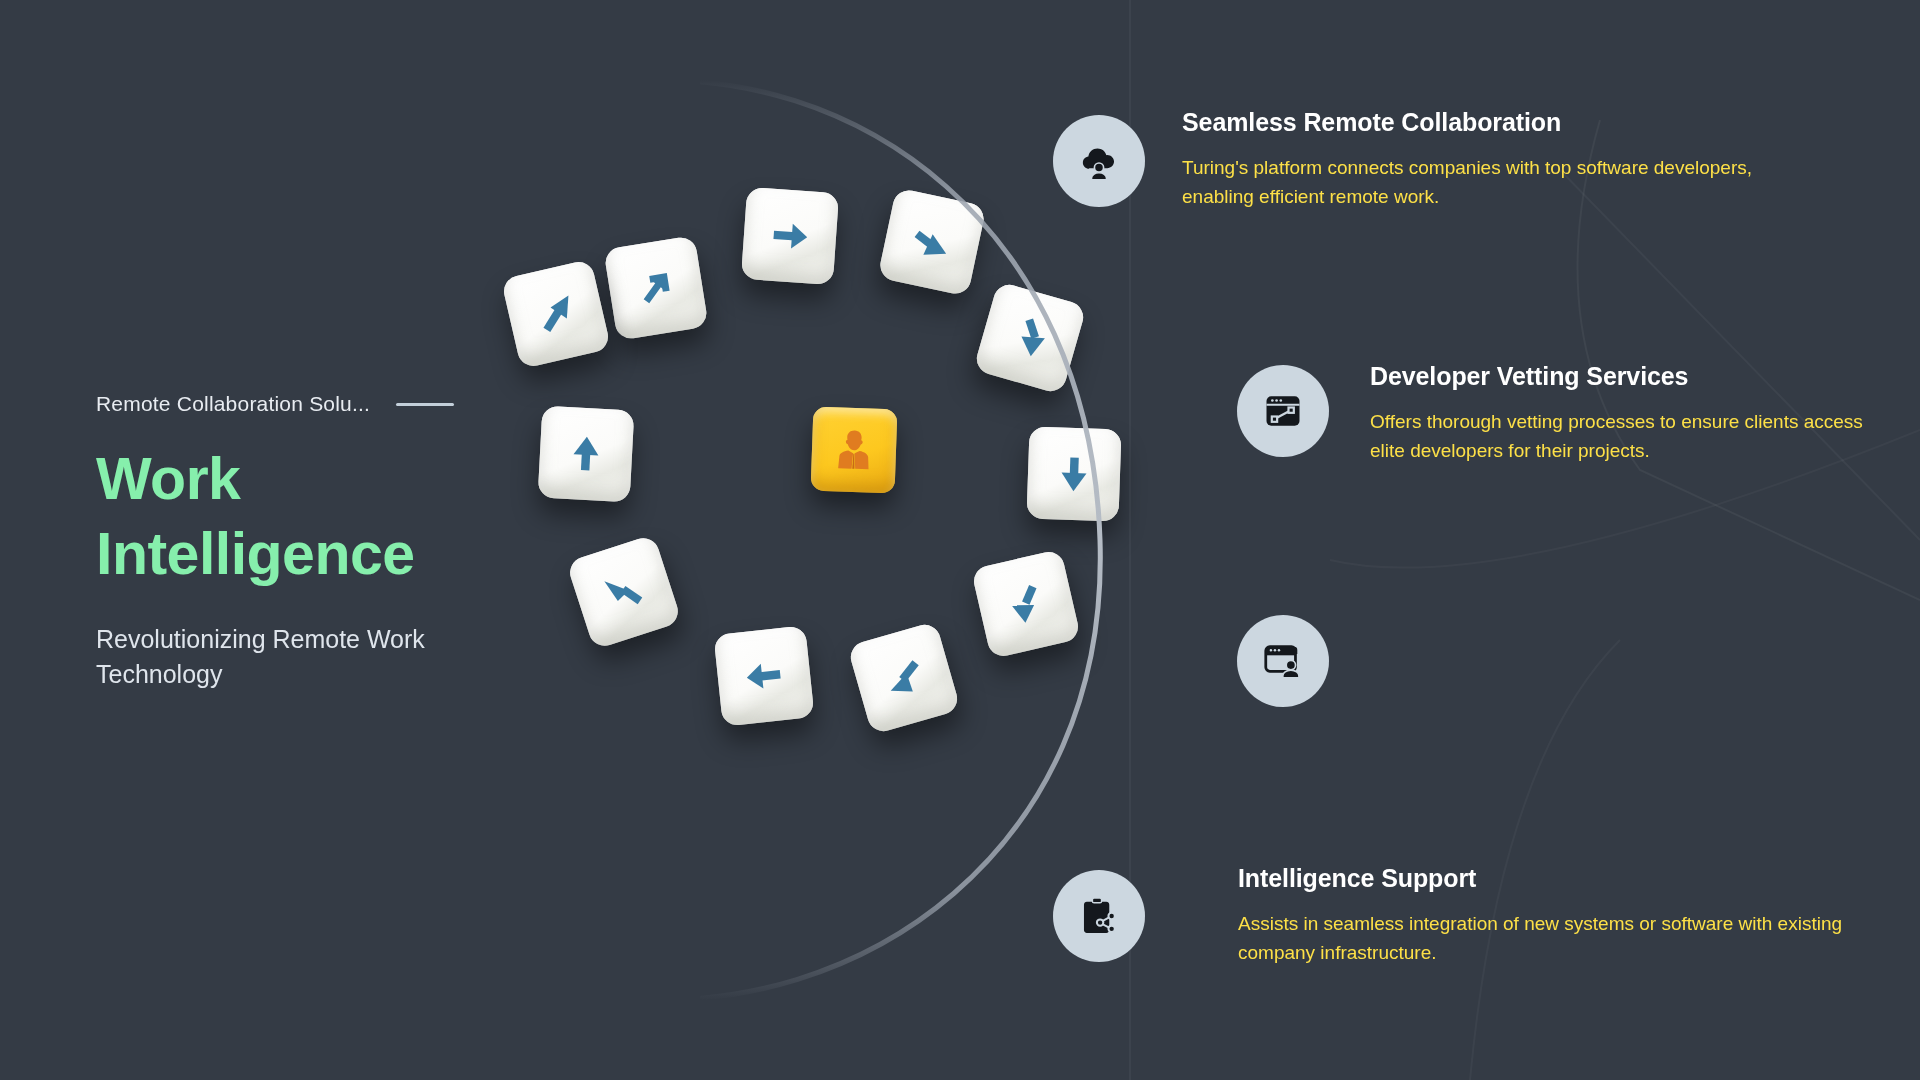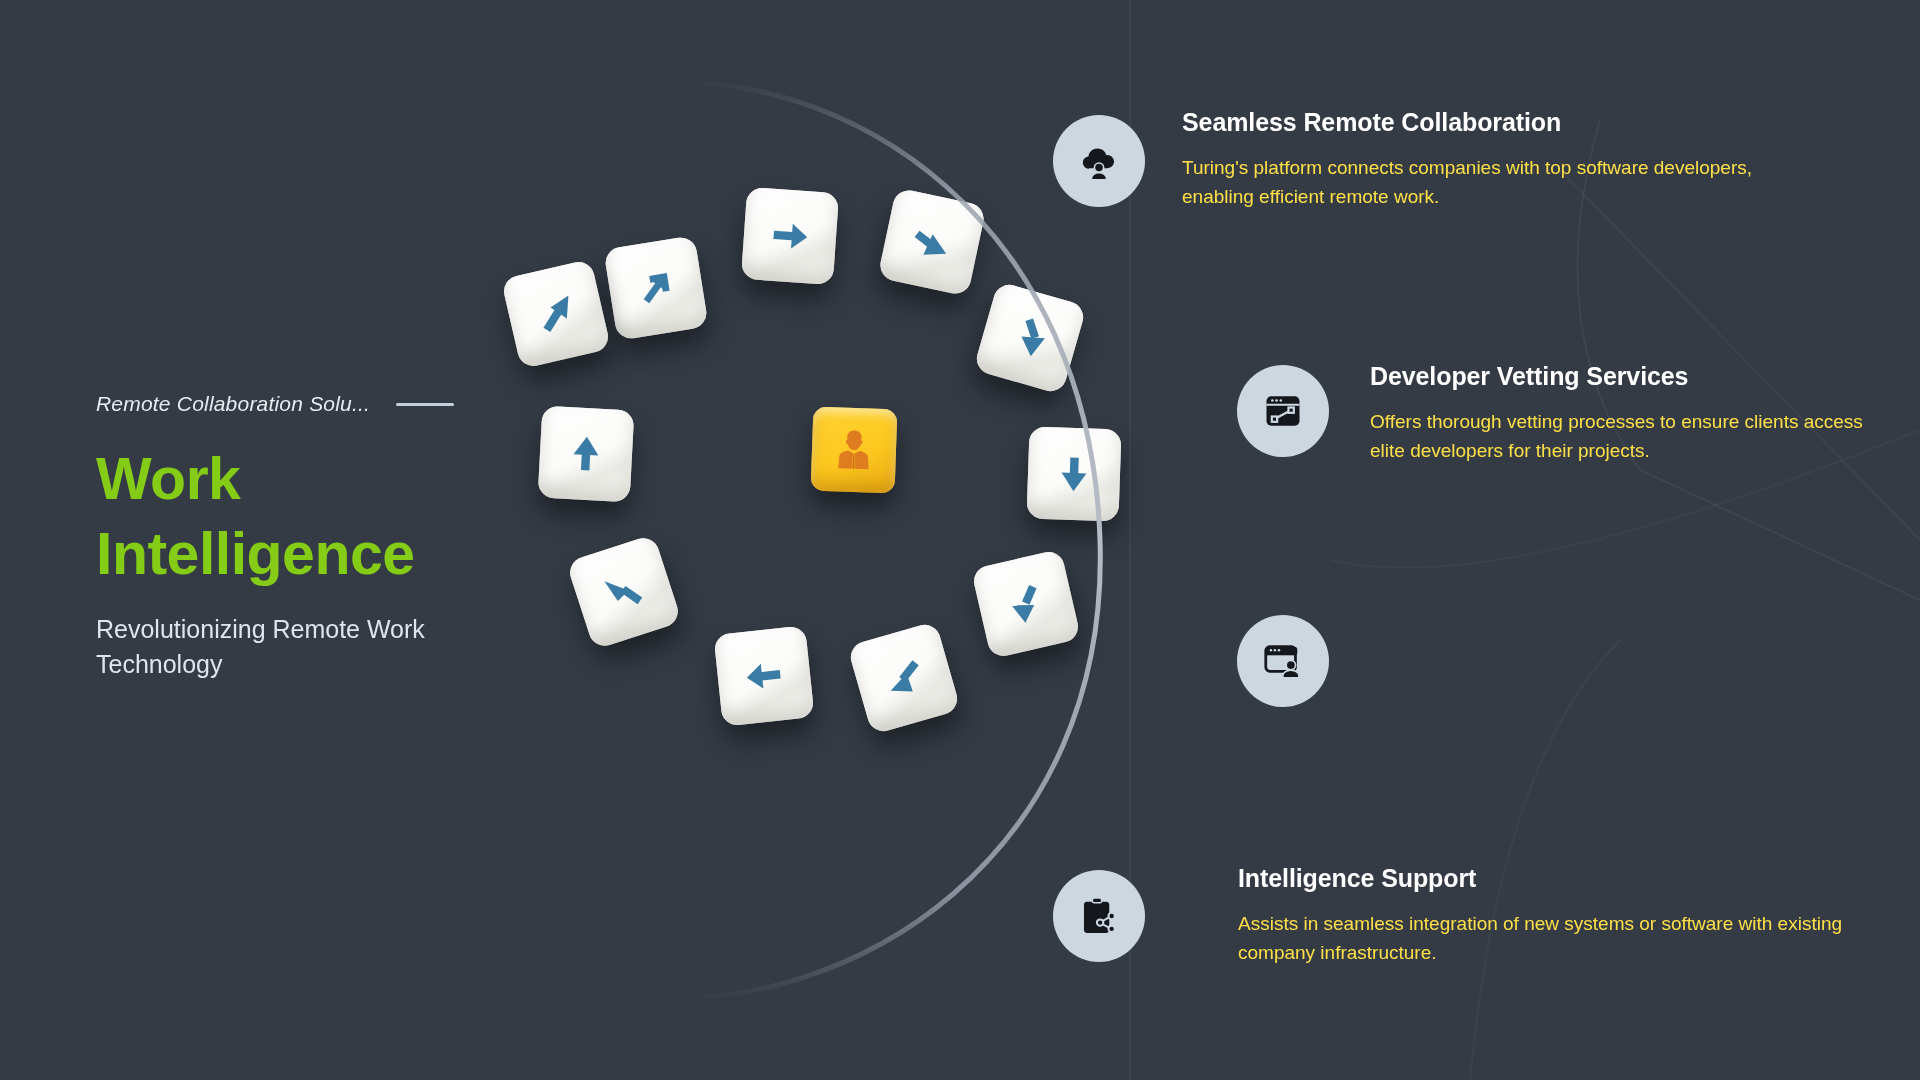--- a/index.html
+++ b/index.html
@@ -9,33 +9,33 @@
     font-family:"Liberation Sans", sans-serif;
     overflow:hidden;
   }
   #stage { position:relative; width:1920px; height:1080px; background:#343b45; }
 
   
   .bg-decor { position:absolute; inset:0; pointer-events:none; }
 
   
   .left-col { position:absolute; left:96px; top:392px; width:470px; }
-  .eyebrow-row { display:flex; align-items:center; gap:26px;font-style:italic; }
+  .eyebrow-row { display:flex; align-items:center; gap:26px; }
   .eyebrow {
     font-size:21px; letter-spacing:0.2px; color:#e8ecf1;
     font-weight:400; white-space:nowrap;
   }
   .eyebrow-rule { width:58px; height:3px; background:#c3cfda; border-radius:2px; flex:none; }
   .headline {
     margin-top:34px; font-size:59px; line-height:1.0;
-    font-weight:700; color:#84cc16; letter-spacing:-0.5px;
+    font-weight:700; color:#86efac; letter-spacing:-0.5px;
   }
   .headline .l2 { display:block; margin-top:16px; }
   .subhead {
-    margin-top:28px; font-size:25px; line-height:1.38;
+    margin-top:38px; font-size:25px; line-height:1.38;
     color:#dfe5ec; font-weight:400; max-width:400px;
   }
 
   
   .visual { position:absolute; left:520px; top:180px; width:680px; height:660px; }
   .cube {
     position:absolute; width:92px; height:92px;
     border-radius:16px;
     background:
       linear-gradient(155deg,#ffffff 0%,#fbfbf9 52%,#e9eae4 70%,#f6f6f2 100%);

